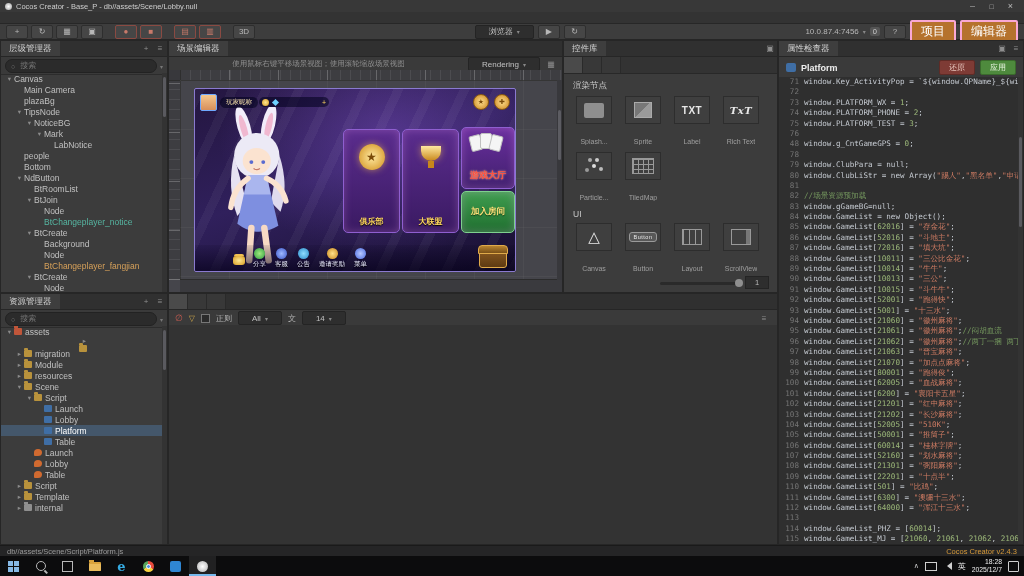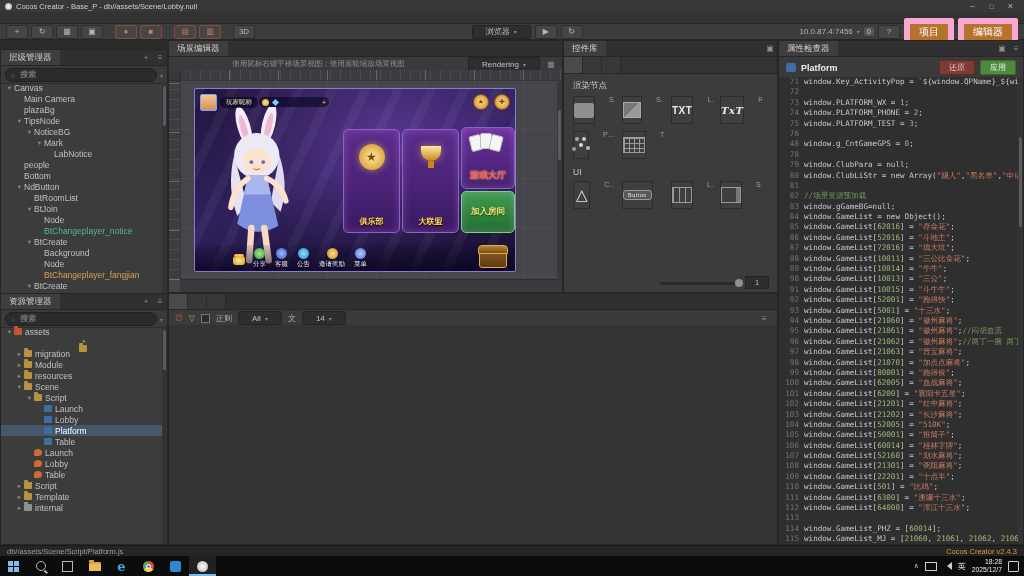--- a/index.html
+++ b/index.html
@@ -20,39 +20,39 @@
   .toolbar{position:absolute;left:0;top:24px;width:1024px;height:16px;background:#3d3d3d;border-bottom:1px solid #262626;display:flex;align-items:center;padding:0 6px;gap:3px;box-sizing:border-box;}
   .tb-btn{min-width:16px;height:12px;border:1px solid #2e2e2e;background:#464646;border-radius:2px;display:inline-flex;align-items:center;justify-content:center;font-size:8px;color:#b8b8b8;padding:0 2px;}
   .tb-btn.red{border-color:#8a4a42;color:#c87a6a;}
   .tb-gap{width:6px;}
   .dd{background:#2e2e2e;border:1px solid #242424;border-radius:2px;height:12px;padding:0 13px;font-size:8px;display:inline-flex;gap:4px;align-items:center;color:#c0c0c0;}
   .caret{color:#888;font-size:6px;}
   .tb-center{margin:0 auto;display:flex;align-items:center;gap:4px;}
   .tb-right{margin-left:0;display:flex;align-items:center;gap:4px;}
   .ip-text{font-size:8px;color:#b8b8b8;}
   .count-badge{background:#555;border-radius:2px;padding:0 3px;font-size:7.5px;color:#ccc;}
-  .btn-orange{background:#b5722d;border:6px solid #f9a8d4;color:#fff;font-size:10px;padding:1px 9px;border-radius:2px;}
+  .btn-orange{background:#b5722d;border:2px solid #f9a8d4;color:#fff;font-size:12px;padding:1px 9px;border-radius:2px;}
 
   
   .panel{position:absolute;background:#3c3c3c;border:1px solid #262626;box-sizing:border-box;overflow:hidden;}
-  #hierarchy{left:0;top:40px;width:168px;height:253px;margin-top:9px;}
+  #hierarchy{left:0;top:40px;width:168px;height:253px;}
   #assets{left:0;top:293px;width:168px;height:252px;}
   #scene{left:168px;top:40px;width:395px;height:253px;}
   #widgets{left:563px;top:40px;width:215px;height:253px;}
   #console{left:168px;top:293px;width:610px;height:252px;}
   #inspector{left:778px;top:40px;width:246px;height:505px;}
 
   .phead{height:15px;background:#303030;display:flex;align-items:stretch;padding:0 0;border-bottom:1px solid #262626;}
   .ptab{background:#3e3e3e;display:flex;align-items:center;padding:0 8px;font-size:8.5px;color:#d2d2d2;}
   .phead .spacer{flex:1;}
   .hic{color:#8f8f8f;font-size:8px;width:14px;display:flex;align-items:center;justify-content:center;}
 
   .srow{height:17px;display:flex;align-items:center;gap:3px;padding:0 4px;background:#3a3a3a;border-bottom:1px solid #2c2c2c;}
   .sbox{flex:1;display:flex;align-items:center;gap:3px;background:#2b2b2b;border:1px solid #222;border-radius:8px;height:12px;padding:0 5px;}
-  .sbox input{flex:1;width:20px;background:transparent;border:0;outline:0;color:#bbb;font-size:8px;font-family:inherit;font-weight:bold;}
+  .sbox input{flex:1;width:20px;background:transparent;border:0;outline:0;color:#bbb;font-size:8px;font-family:inherit;}
   .sicon::before{content:"○";color:#777;font-size:7px;}
   .sicon2::before{content:"▾";color:#777;font-size:6px;}
 
   .tree{position:absolute;top:32px;left:0;right:5px;bottom:0;overflow:hidden;}
   .tree-item{display:flex;align-items:center;height:11px;font-size:8.5px;color:#c0c0c0;white-space:nowrap;}
   .tree-item .arrow{width:9px;text-align:center;color:#8a8a8a;font-size:6.5px;flex:none;}
   .tlabel{overflow:hidden;text-overflow:ellipsis;}
   .tree-item.teal .tlabel{color:#56b6a2;}
   .tree-item.orange .tlabel{color:#d7a15a;}
   .tree-item.selected{background:#44576b;}
@@ -122,21 +122,21 @@
   .gb-label{font-size:6.5px;color:#eaeaff;text-shadow:0 1px 1px #000;}
   .g-chest{position:absolute;right:8px;bottom:3px;width:26px;height:17px;background:linear-gradient(#8a5a22,#5e3a12);border:1px solid #e0aa4a;border-radius:3px;}
   .g-chest::before{content:"";position:absolute;left:-2px;top:-5px;right:-2px;height:7px;background:linear-gradient(#b8832f,#7a5018);border:1px solid #e0aa4a;border-radius:4px 4px 0 0;}
 
   
   .wtabs{display:flex;height:16px;background:#333;border-bottom:1px solid #282828;}
   .wtab{padding:0 9px;display:flex;align-items:center;font-size:8.5px;color:#b5b5b5;background:#383838;border-right:1px solid #2a2a2a;}
   .wtab.active{background:#4a4a4a;color:#e8e8e8;}
   .wsec{padding:6px 9px 2px;font-size:8.5px;color:#c8c8c8;}
   .wgrid{display:flex;flex-wrap:wrap;gap:7px;padding:2px 9px;}
-  .witem{width:42px;display:flex;align-items:flex-start;gap:14px;}
+  .witem{width:42px;display:flex;flex-direction:column;align-items:center;gap:14px;}
   .wicon{width:34px;height:26px;background:#3f3f3f;border:1px solid #2d2d2d;display:flex;align-items:center;justify-content:center;position:relative;}
   .wtext{color:#e8e8e8;font-weight:bold;font-size:10px;letter-spacing:.5px;}
   .wlabel{font-size:7px;color:#9f9f9f;max-width:42px;overflow:hidden;text-overflow:ellipsis;white-space:nowrap;}
   .ic-spl::before{content:"";width:20px;height:15px;background:#8f8f8f;border-radius:2px;}
   .ic-sprite::before{content:"";width:16px;height:14px;border:1px solid #aaa;background:linear-gradient(135deg,#777 50%,#9a9a9a 50%);}
   .ic-rich .wtext{font-style:italic;font-family:"DejaVu Serif",serif;}
   .ic-particle::before{content:"";width:4px;height:4px;border-radius:50%;background:#ddd;box-shadow:7px 3px 0 #bbb,-7px 4px 0 #999,3px -6px 0 #ccc,-4px -6px 0 #aaa;}
   .ic-tiled::before{content:"";width:20px;height:14px;border:1px solid #999;background-image:linear-gradient(90deg,#999 1px,transparent 1px),linear-gradient(#999 1px,transparent 1px);background-size:5px 5px;}
   .ic-canvas::before{content:"△";font-size:15px;color:#e8e8e8;}
   .ic-button .wtext{font-size:5.5px;font-weight:normal;border:1px solid #9a9a9a;border-radius:3px;padding:1px 4px;background:#585858;}

